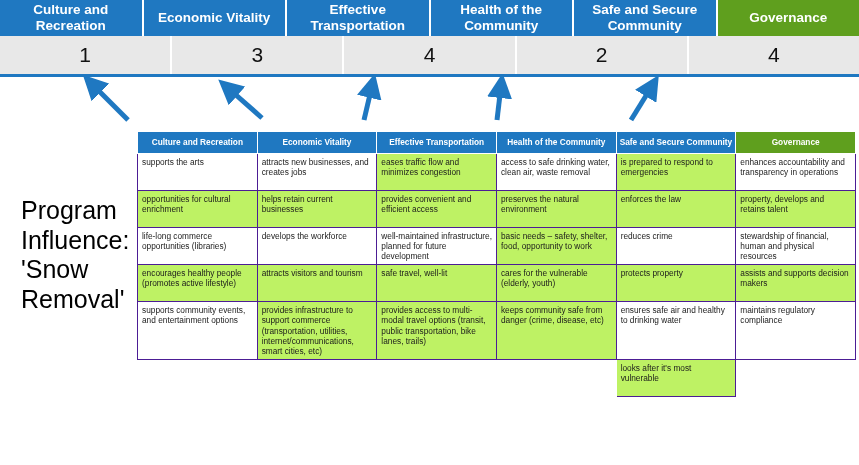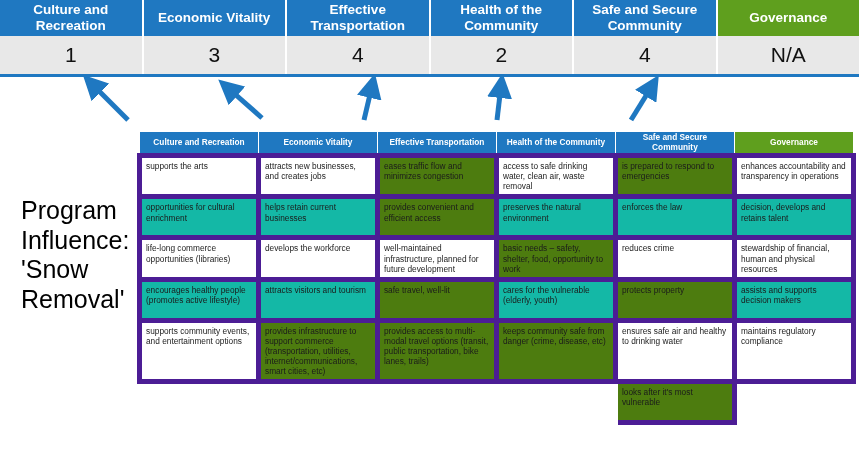--- a/index.html
+++ b/index.html
@@ -112,27 +112,27 @@
     height: 19px;
     padding: 1px 3px;
     border: 1px solid #ffffff;
     line-height: 1.15;
   }
   #matrix th.blue  { background: #1f78c1; }
   #matrix th.green { background: #5f9f1e; }
   #matrix td {
     vertical-align: top;
     padding: 3px 4px;
-    border: 5px solid #4c1d95;
+    border: 1px solid #4c1d95;
     background: #ffffff;
     line-height: 1.22;
     height: 30px;
   }
-  #matrix tr.shade td { background: #14b8a6; }
-  #matrix td.hl, #matrix tr.shade td.hl { background: #4d7c0f; }
+  #matrix tr.shade td { background: #bef264; }
+  #matrix td.hl, #matrix tr.shade td.hl { background: #bef264; }
   #matrix td.empty { background: #ffffff; border-color: #ffffff; }
   #matrix tr.shade td.empty { background: #ffffff; }
 </style>
 </head>
 <body>
 
 <div id="top-band">
   <div class="top-cell blue">Culture and Recreation</div>
   <div class="top-cell blue">Economic Vitality</div>
   <div class="top-cell blue">Effective Transportation</div>
@@ -140,21 +140,20 @@
   <div class="top-cell blue">Safe and Secure Community</div>
   <div class="top-cell green">Governance</div>
 </div>
 
 <div id="score-band">
   <div class="score-cell">1</div>
   <div class="score-cell">3</div>
   <div class="score-cell">4</div>
   <div class="score-cell">2</div>
   <div class="score-cell">4</div>
-  <div class="score-cell">N/A</div>
 </div>
 <div id="score-underline"></div>
 
 <svg id="arrows" viewBox="0 0 859 58">
   <defs>
     <marker id="ah" markerWidth="5" markerHeight="5" refX="2.4" refY="2.5" orient="auto">
       <path d="M0,0 L5,2.5 L0,5 z" fill="#1f78c1"></path>
     </marker>
   </defs>
   <line x1="128" y1="46" x2="92" y2="10" stroke="#1f78c1" stroke-width="5" marker-end="url(#ah)"></line>
@@ -193,21 +192,21 @@
       <td>access to safe drinking water, clean air, waste removal</td>
       <td class="hl">is prepared to respond to emergencies</td>
       <td>enhances accountability and transparency in operations</td>
     </tr>
     <tr class="shade">
       <td>opportunities for cultural enrichment</td>
       <td>helps retain current businesses</td>
       <td class="hl">provides convenient and efficient access</td>
       <td>preserves the natural environment</td>
       <td>enforces the law</td>
-      <td>decision, develops and retains talent</td>
+      <td>property, develops and retains talent</td>
     </tr>
     <tr>
       <td>life-long commerce opportunities (libraries)</td>
       <td>develops the workforce</td>
       <td>well-maintained infrastructure, planned for future development</td>
       <td class="hl">basic needs – safety, shelter, food, opportunity to work</td>
       <td>reduces crime</td>
       <td>stewardship of financial, human and physical resources</td>
     </tr>
     <tr class="shade">

